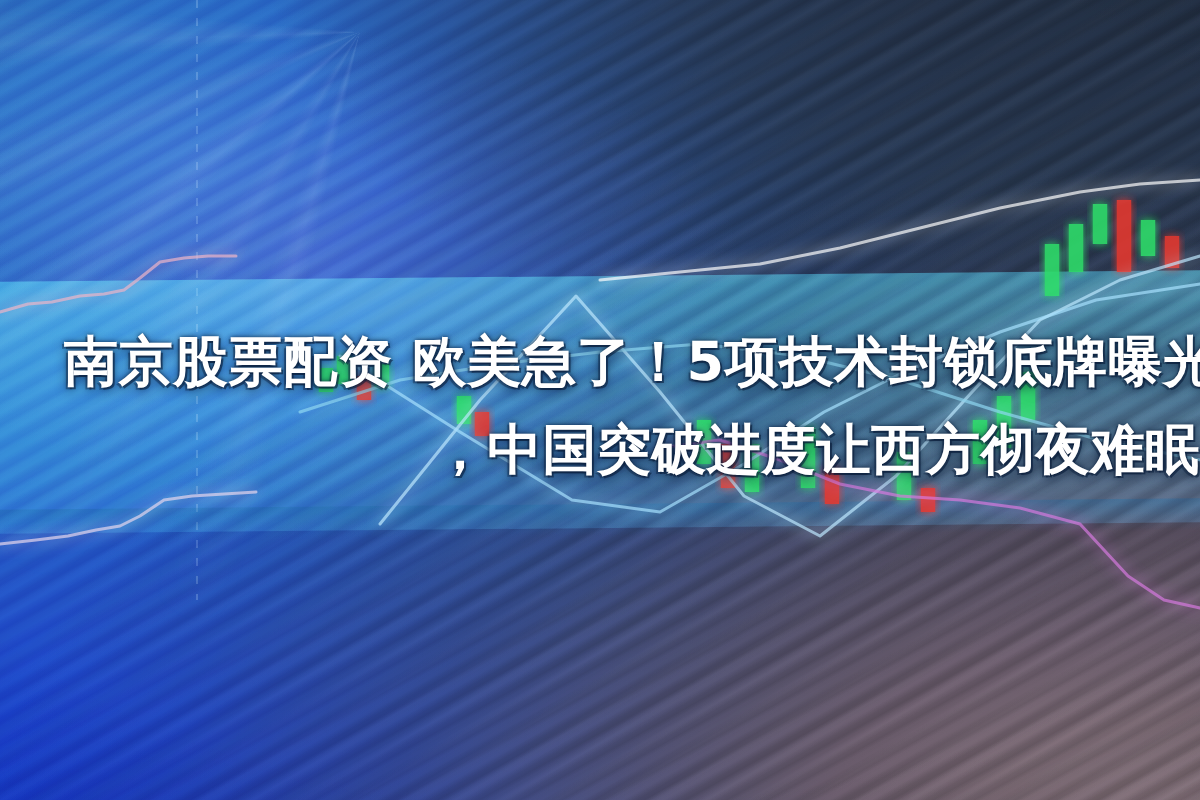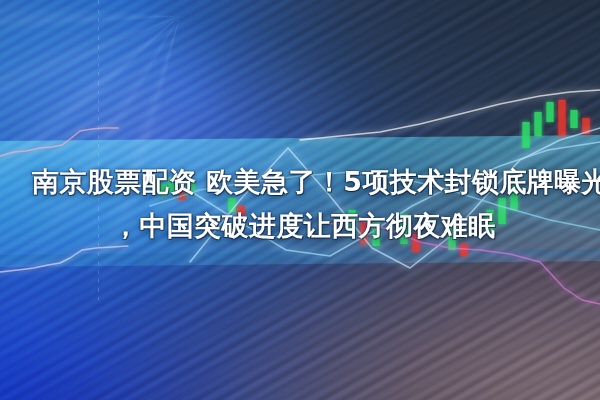--- a/index.html
+++ b/index.html
@@ -182,21 +182,21 @@
     width: 600px;
     height: 400px;
   }
 
   
   .headline {
     position: absolute;
     left: 0;
     right: 0;
     top: 160px;
-    text-align: left;
+    text-align: right;
     font-family: "DejaVu Sans", "Liberation Sans", sans-serif;
     font-weight: bold;
     color: #ffffff;
     font-size: 27px;
     line-height: 44px;
     letter-spacing: 0.4px;
     text-shadow:
        0 0 2px rgba(10,30,60,0.85),
        1px 1px 0 rgba(8,26,55,0.55),
       -1px 1px 0 rgba(8,26,55,0.35),

